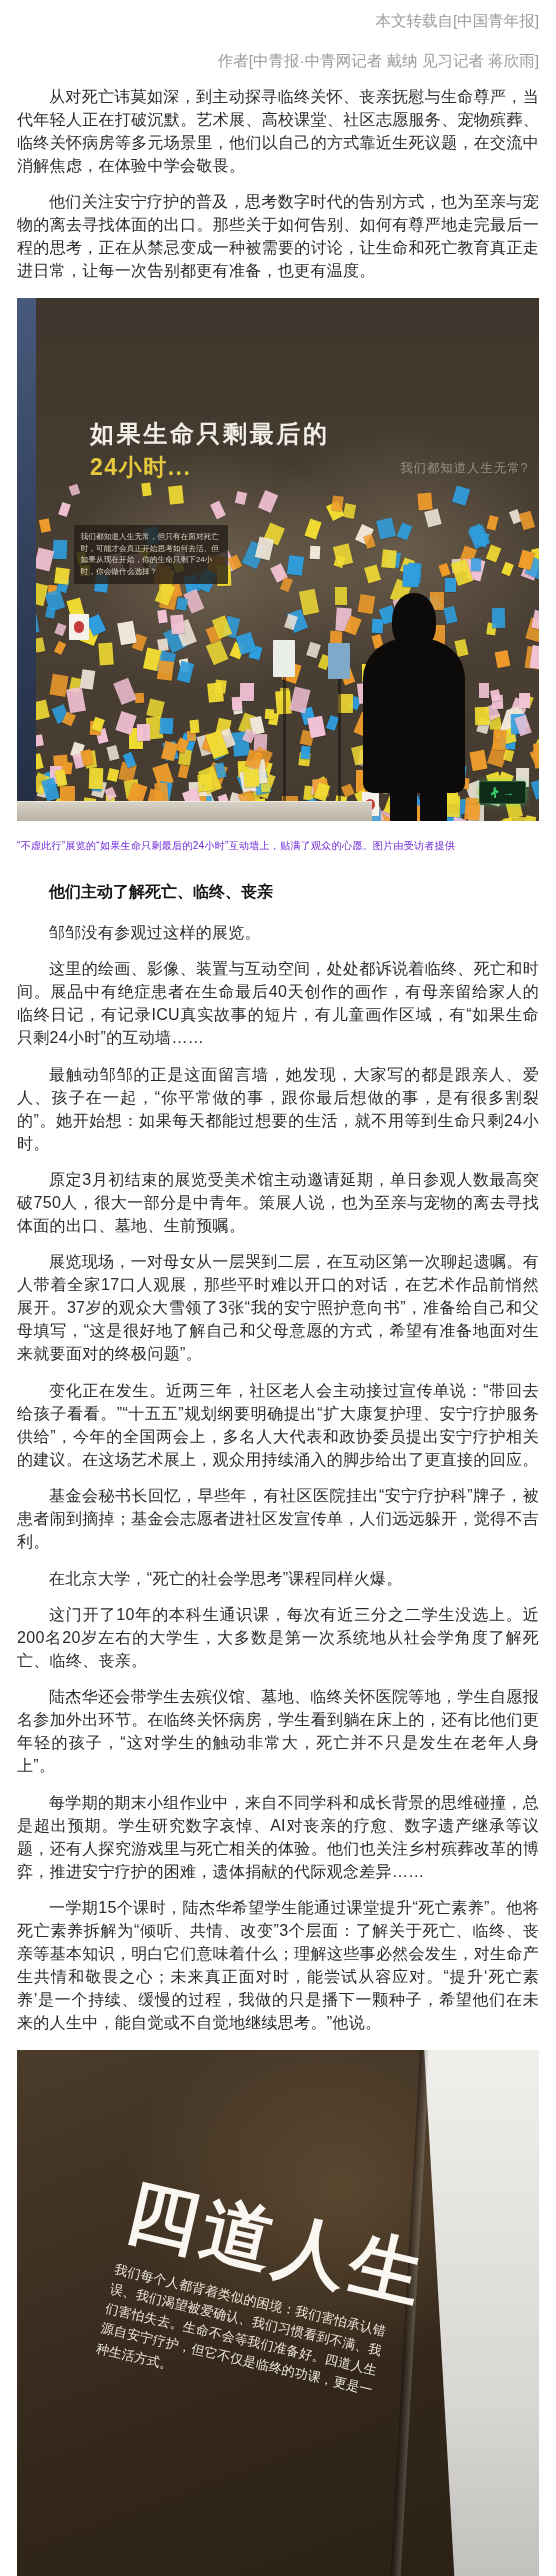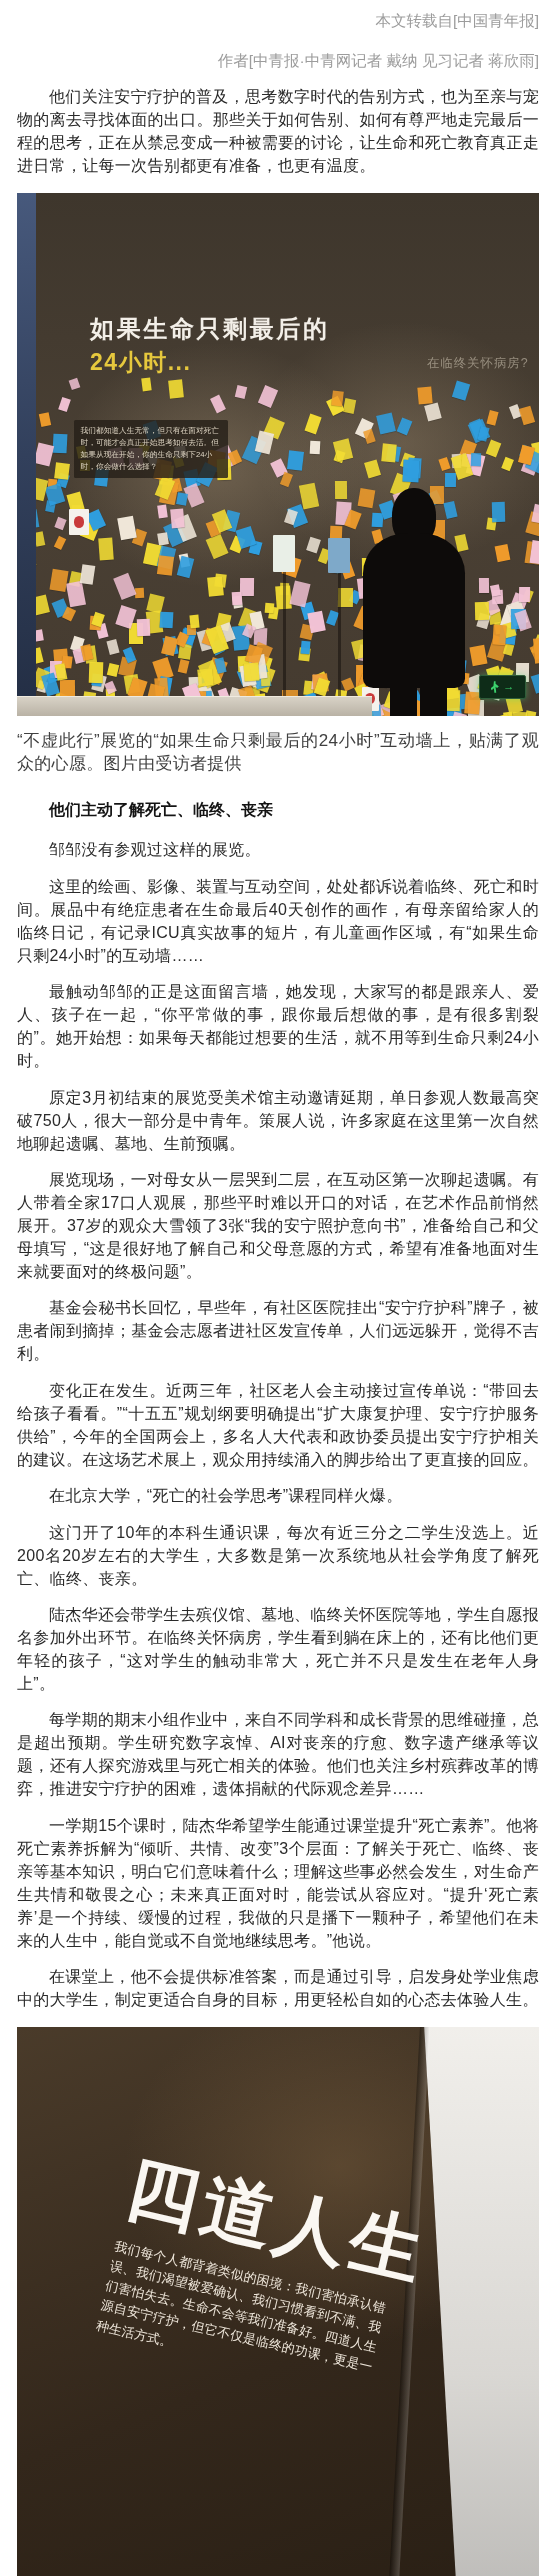--- a/index.html
+++ b/index.html
@@ -5,21 +5,21 @@
   html,body{margin:0;padding:0;background:#ffffff;}
   body{width:556px;height:3139px;overflow:hidden;
        font-family:"Liberation Sans","DejaVu Sans",sans-serif;}
   .page{width:556px;padding:7.2px 17px 0 17px;box-sizing:border-box;}
   .meta{ text-align:right;color:#9c9c9c;font-size:15.5px;line-height:1.35;margin-top:4.1px;}
   .meta.author{margin-top:18.5px;margin-bottom:5.2px;}
   .para{font-size:16px;line-height:23px;color:#2a2a2a;text-indent:2em;
         margin:13.4px 0 13.4px 0;text-align:justify;letter-spacing:0.3px;}
   .sec-heading{font-size:16px;line-height:23px;color:#141414;font-weight:700;
         text-indent:2em;margin:23px 0 17.5px 0;}
-  .caption{font-size:17px;line-height:23px;color:#404040;margin:13.4px 0 5.2px 0;
+  .caption{font-size:10px;line-height:23px;color:#6d28d9;margin:13.4px 0 5.2px 0;
         text-align:justify;letter-spacing:0.3px;}
   figure{margin:15.5px 0 0 0;padding:0;}
   .photo{position:relative;width:522px;overflow:hidden;}
 
   
   .photo1{height:523px;background:
       radial-gradient(216px 175px at 38% 52%, rgba(196,174,140,0.30), rgba(0,0,0,0) 70%),
       radial-gradient(216px 175px at 74% 48%, rgba(196,174,140,0.26), rgba(0,0,0,0) 70%),
       linear-gradient(180deg,#3e362c 0%,#4a4034 55%,#453b30 100%);}
   .p1-strip{position:absolute;left:0;top:0;width:3.6%;height:100%;z-index:2;
@@ -83,20 +83,21 @@
       color:#eee6da;text-align:justify;}
 </style>
 </head>
 <body>
 
 <div class="page">
 
   <div class="meta">本文转载自[中国青年报]</div>
   <div class="meta author">作者[中青报·中青网记者 戴纳 见习记者 蒋欣雨]</div>
 
+  <p class="para">从对死亡讳莫如深，到主动探寻临终关怀、丧亲抚慰与生命尊严，当代年轻人正在打破沉默。艺术展、高校课堂、社区志愿服务、宠物殡葬、临终关怀病房等多元场景里，他们以自己的方式靠近生死议题，在交流中消解焦虑，在体验中学会敬畏。</p>
   <p class="para">他们关注安宁疗护的普及，思考数字时代的告别方式，也为至亲与宠物的离去寻找体面的出口。那些关于如何告别、如何有尊严地走完最后一程的思考，正在从禁忌变成一种被需要的讨论，让生命和死亡教育真正走进日常，让每一次告别都更有准备，也更有温度。</p>
 
   <figure>
     <div class="photo photo1">
       <div class="p1-strip"></div>
       <div class="notes-layer">
           <div class="note" style="left: 22.536%; top: 98.8863%; width: 11.4px; height: 15.6px; background: rgb(242, 220, 51); transform: rotate(-0.4deg); opacity: 0.97;"></div>
           <div class="note" style="left: 14.628%; top: 92.3369%; width: 12.3px; height: 16px; background: rgb(239, 230, 216); transform: rotate(14.4deg); opacity: 0.88;"></div>
           <div class="note" style="left: 17.4876%; top: 90.1257%; width: 10px; height: 12.4px; background: rgb(242, 220, 51); transform: rotate(13.5deg); opacity: 0.97;"></div>
           <div class="note" style="left: 17.5387%; top: 48.9149%; width: 13.7px; height: 19px; background: rgb(243, 195, 214); transform: rotate(-8.7deg); opacity: 0.95;"></div>
@@ -522,21 +523,21 @@
           <div class="note" style="left: 73.1327%; top: 96.1694%; width: 13.6px; height: 20px; background: rgb(242, 220, 51); transform: rotate(-18.2deg); opacity: 0.9;"></div>
           <div class="note" style="left: 96.5808%; top: 41.0254%; width: 12px; height: 17px; background: rgb(240, 156, 43); transform: rotate(-16.6deg); opacity: 0.88;"></div>
           <div class="note" style="left: 54.4613%; top: 85.7548%; width: 8.8px; height: 13.4px; background: rgb(47, 159, 224); transform: rotate(4.8deg); opacity: 0.97;"></div>
           <div class="note" style="left: 15.7364%; top: 66.0404%; width: 14.4px; height: 22px; background: rgb(242, 220, 51); transform: rotate(-4.2deg); opacity: 0.89;"></div>
           <div class="note" style="left: 43.4227%; top: 90.044%; width: 15px; height: 18px; background: rgb(242, 220, 51); transform: rotate(-4.1deg); opacity: 0.93;"></div>
           <div class="note" style="left: 65.1414%; top: 94.2087%; width: 10.5px; height: 15.6px; background: rgb(242, 220, 51); transform: rotate(-25.5deg); opacity: 0.96;"></div>
           <div class="note" style="left: 13.0532%; top: 99.0183%; width: 12.2px; height: 18px; background: rgb(47, 159, 224); transform: rotate(15deg); opacity: 0.91;"></div>
         </div>
       <div class="p1-title">如果生命只剩最后的</div>
       <div class="p1-title2">24小时...</div>
-      <div class="p1-side">在临终关怀病房?</div>
+      <div class="p1-side">我们都知道人生无常?</div>
       <div class="p1-note-text">我们都知道人生无常，但只有在面对死亡时，可能才会真正开始思考如何去活。但如果从现在开始，你的生命只剩下24小时，你会做什么选择？</div>
       <div class="p1-card white"></div>
       <div class="p1-card blue"></div>
       <div class="p1-post a"></div>
       <div class="p1-post b"></div>
       <div class="sticker s1">
           <div class="dot"></div>
         </div>
       <div class="sticker s2">
           <div class="dot"></div>
@@ -555,30 +556,29 @@
       </div>
     </div>
   </figure>
   <div class="caption">“不虚此行”展览的“如果生命只剩最后的24小时”互动墙上，贴满了观众的心愿。图片由受访者提供</div>
 
   <h2 class="sec-heading">他们主动了解死亡、临终、丧亲</h2>
 
   <p class="para">邹邹没有参观过这样的展览。</p>
   <p class="para">这里的绘画、影像、装置与互动空间，处处都诉说着临终、死亡和时间。展品中有绝症患者在生命最后40天创作的画作，有母亲留给家人的临终日记，有记录ICU真实故事的短片，有儿童画作区域，有“如果生命只剩24小时”的互动墙……</p>
   <p class="para">最触动邹邹的正是这面留言墙，她发现，大家写的都是跟亲人、爱人、孩子在一起，“你平常做的事，跟你最后想做的事，是有很多割裂的”。她开始想：如果每天都能过想要的生活，就不用等到生命只剩24小时。</p>
-  <p class="para">原定3月初结束的展览受美术馆主动邀请延期，单日参观人数最高突破750人，很大一部分是中青年。策展人说，许多家庭在这里第一次自然地聊起遗嘱、墓地、生前预嘱。</p>
+  <p class="para">原定3月初结束的展览受美术馆主动邀请延期，单日参观人数最高突破750人，很大一部分是中青年。策展人说，也为至亲与宠物的离去寻找体面的出口、墓地、生前预嘱。</p>
   <p class="para">展览现场，一对母女从一层哭到二层，在互动区第一次聊起遗嘱。有人带着全家17口人观展，那些平时难以开口的对话，在艺术作品前悄然展开。37岁的观众大雪领了3张“我的安宁照护意向书”，准备给自己和父母填写，“这是很好地了解自己和父母意愿的方式，希望有准备地面对生来就要面对的终极问题”。</p>
+  <p class="para">变化正在发生。近两三年，社区老人会主动接过宣传单说：“带回去给孩子看看。”“十五五”规划纲要明确提出“扩大康复护理、安宁疗护服务供给”，今年的全国两会上，多名人大代表和政协委员提出安宁疗护相关的建议。在这场艺术展上，观众用持续涌入的脚步给出了更直接的回应。</p>
   <p class="para">基金会秘书长回忆，早些年，有社区医院挂出“安宁疗护科”牌子，被患者闹到摘掉；基金会志愿者进社区发宣传单，人们远远躲开，觉得不吉利。</p>
-  <p class="para">变化正在发生。近两三年，社区老人会主动接过宣传单说：“带回去给孩子看看。”“十五五”规划纲要明确提出“扩大康复护理、安宁疗护服务供给”，今年的全国两会上，多名人大代表和政协委员提出安宁疗护相关的建议。在这场艺术展上，观众用持续涌入的脚步给出了更直接的回应。</p>
   <p class="para">在北京大学，“死亡的社会学思考”课程同样火爆。</p>
   <p class="para">这门开了10年的本科生通识课，每次有近三分之二学生没选上。近200名20岁左右的大学生，大多数是第一次系统地从社会学角度了解死亡、临终、丧亲。</p>
   <p class="para">陆杰华还会带学生去殡仪馆、墓地、临终关怀医院等地，学生自愿报名参加外出环节。在临终关怀病房，学生看到躺在床上的，还有比他们更年轻的孩子，“这对学生的触动非常大，死亡并不只是发生在老年人身上”。</p>
   <p class="para">每学期的期末小组作业中，来自不同学科和成长背景的思维碰撞，总是超出预期。学生研究数字哀悼、AI对丧亲的疗愈、数字遗产继承等议题，还有人探究游戏里与死亡相关的体验。他们也关注乡村殡葬改革的博弈，推进安宁疗护的困难，遗体捐献的代际观念差异……</p>
   <p class="para">一学期15个课时，陆杰华希望学生能通过课堂提升“死亡素养”。他将死亡素养拆解为“倾听、共情、改变”3个层面：了解关于死亡、临终、丧亲等基本知识，明白它们意味着什么；理解这些事必然会发生，对生命产生共情和敬畏之心；未来真正面对时，能尝试从容应对。“提升‘死亡素养’是一个持续、缓慢的过程，我做的只是播下一颗种子，希望他们在未来的人生中，能自觉或不自觉地继续思考。”他说。</p>
-  <p class="para">在课堂上，他不会提供标准答案，而是通过引导，启发身处学业焦虑中的大学生，制定更适合自身的目标，用更轻松自如的心态去体验人生。</p>
 
   <figure>
     <div class="photo photo2">
       <div class="p2-panel"></div>
       <div class="p2-edge"></div>
 
       <div class="p2-text">
         <div class="p2-title">四道人生</div>
         <div class="p2-intro">我们每个人都背着类似的困境：我们害怕承认错误、我们渴望被爱确认、我们习惯看到不满、我们害怕失去。生命不会等我们准备好。四道人生源自安宁疗护，但它不仅是临终的功课，更是一种生活方式。</div>
 

